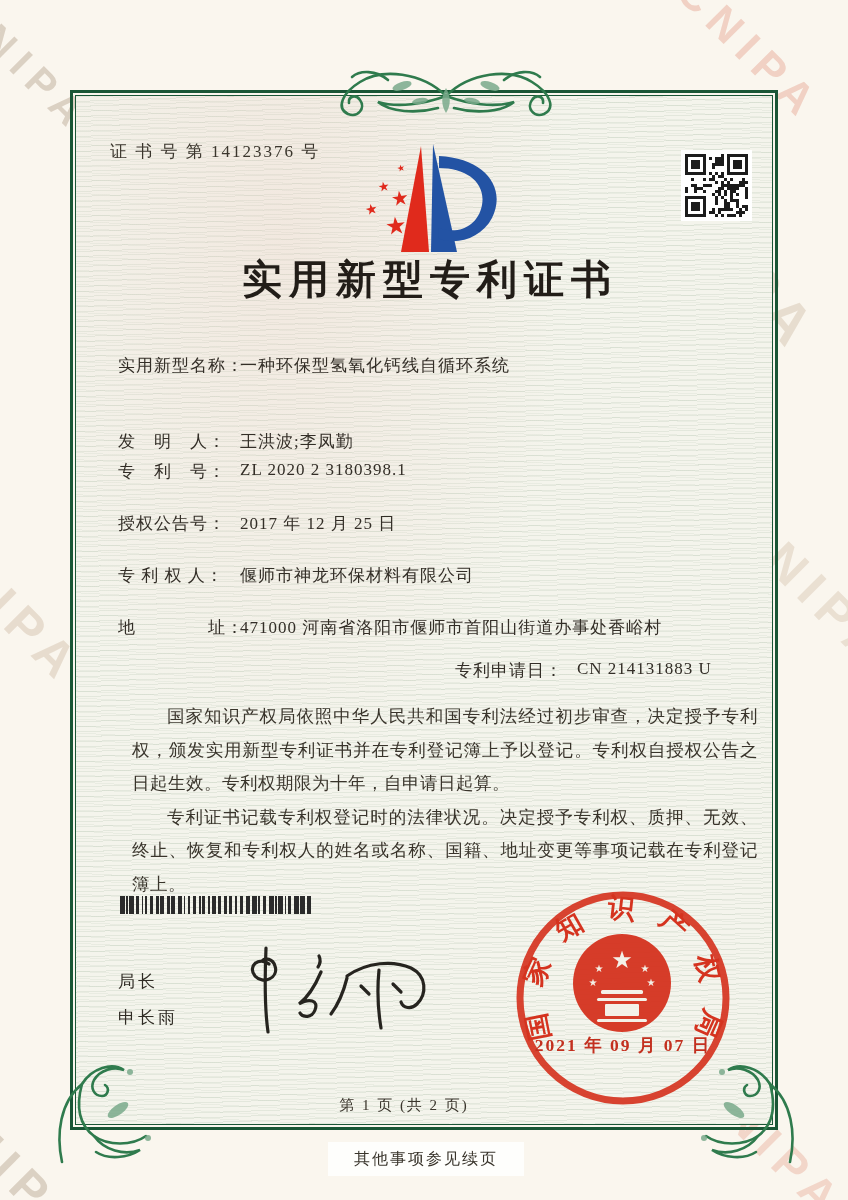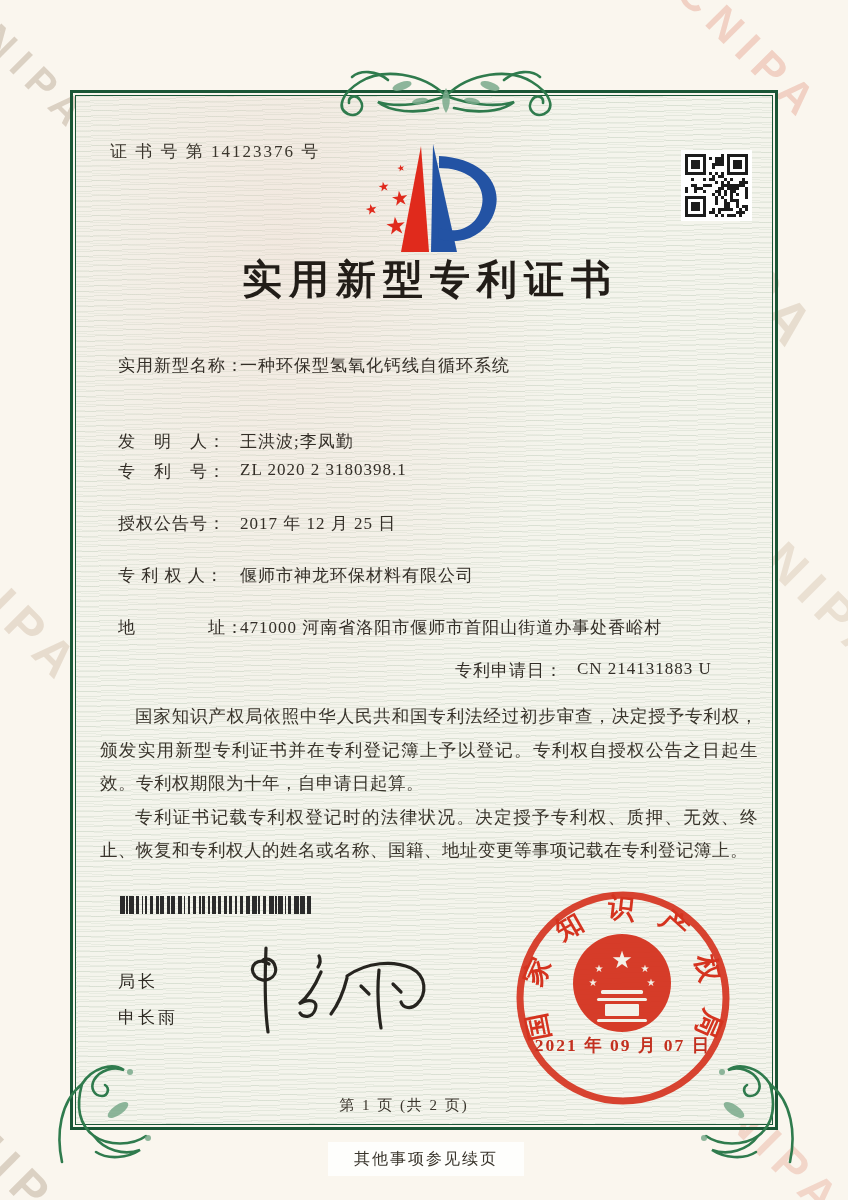--- a/index.html
+++ b/index.html
@@ -35,21 +35,21 @@
     white-space:nowrap; transform:translateX(-50%);
   }
   .field-row { position:absolute; left:118px; font-size:17px; color:#332e27; white-space:nowrap; }
   .field-label { display:inline-block; width:122px; letter-spacing:1px; vertical-align:top; }
   .field-value { letter-spacing:1px; }
   .body-text {
     position:absolute; left:100px; top:700px; width:658px;
     font-size:17.5px; line-height:1.92; color:#39342b; letter-spacing:0.5px;
     text-align:justify;
   }
-  .body-text p { text-indent:2em; }
+  .body-text p { text-indent:2em;margin-left:32px; }
   .signer { font-size:17px; color:#2f2b24; letter-spacing:3px;
     font-family:"Liberation Sans","DejaVu Sans",sans-serif; }
   .page-num { font-size:15px; color:#3a352c; letter-spacing:2px; transform:translateX(-50%); }
   .note-box {
     position:absolute; left:328px; top:1142px; width:196px; height:34px;
     background:#fefefc; display:flex; align-items:center; justify-content:center;
     font-size:16px; letter-spacing:2px; color:#39342b;
   }
   .qr-box {
     position:absolute; left:681px; top:150px; padding:4px; background:#ffffff;

